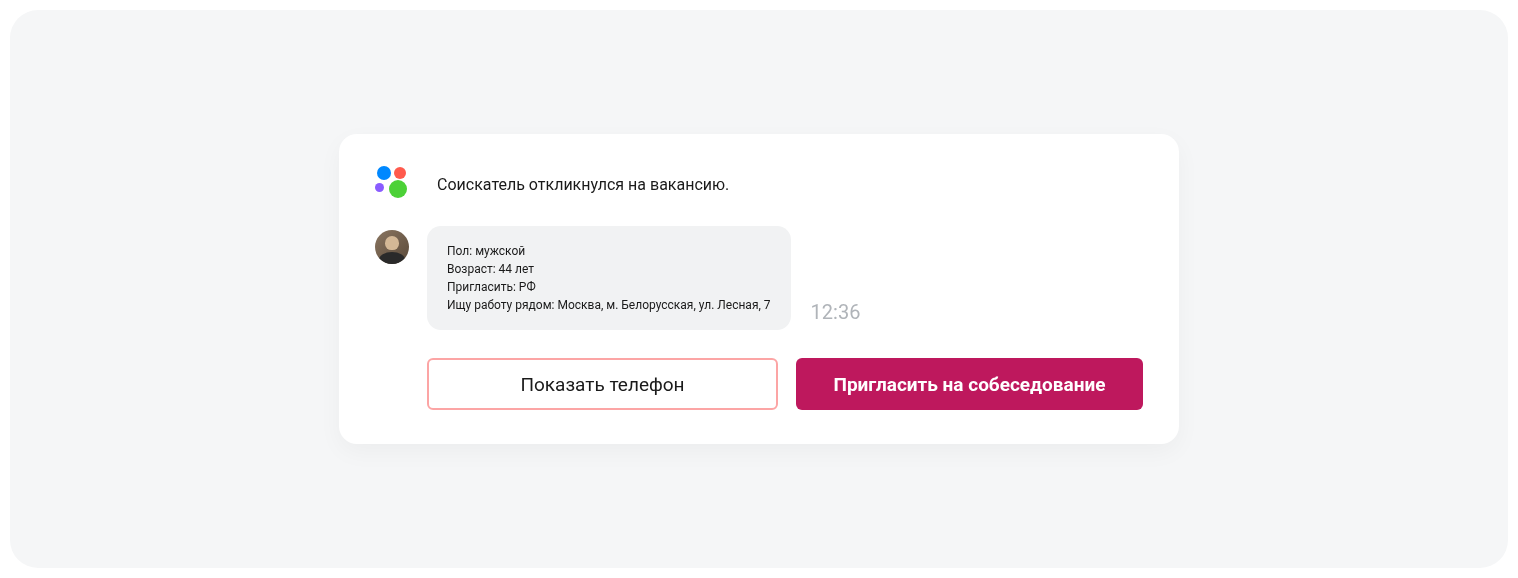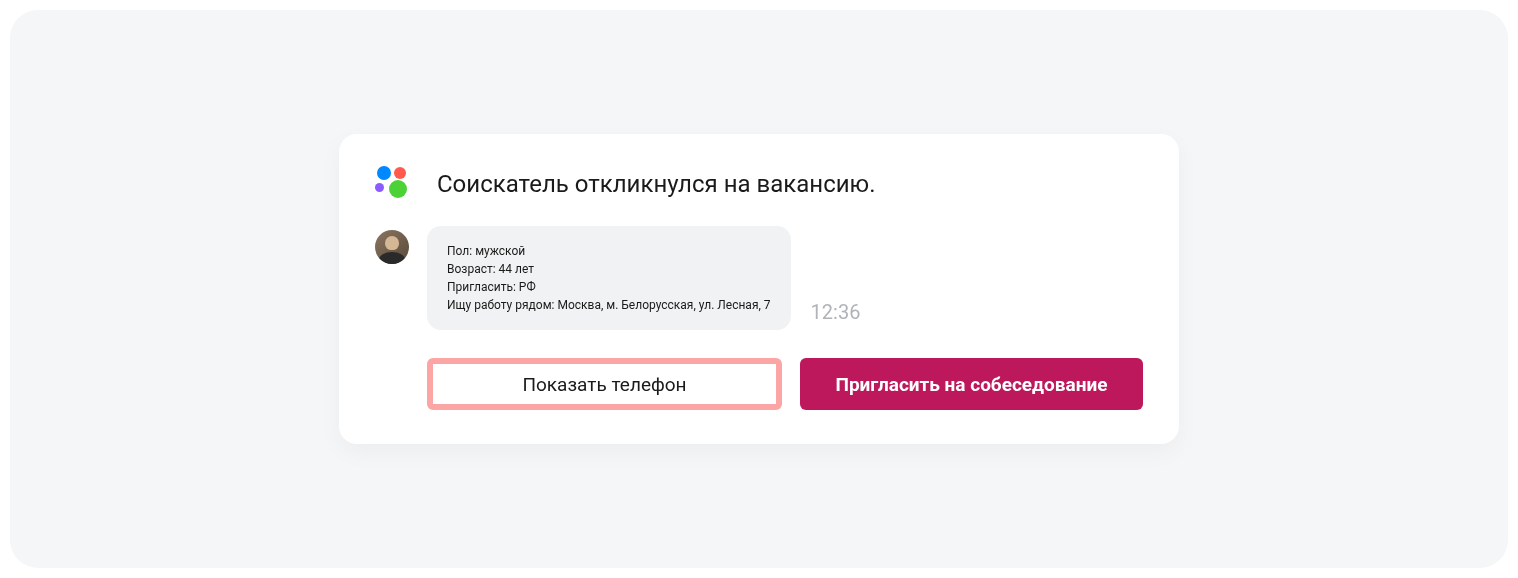--- a/index.html
+++ b/index.html
@@ -70,21 +70,21 @@
       left: 0;
     }
     .dot-green {
       width: 18px;
       height: 18px;
       background: #4cd137;
       top: 14px;
       left: 14px;
     }
     .header-text {
-      font-size: 24px;
+      font-size: 16px;
       color: #1a1a1a;
       line-height: 1.3;
     }
     .message-row {
       display: flex;
       align-items: flex-end;
       gap: 18px;
       margin-bottom: 28px;
     }
     .avatar {
@@ -152,21 +152,21 @@
       cursor: pointer;
       display: flex;
       align-items: center;
       justify-content: center;
       border: none;
       font-family: inherit;
     }
     .btn-secondary {
       background: #ffffff;
       color: #1a1a1a;
-      border: 6px solid #fca5a5;
+      border: 2px solid #fca5a5;
     }
     .btn-primary {
       background: #be185d;
       color: #ffffff;
       font-weight: bold;
     }
   </style>
 </head>
 <body>
 

